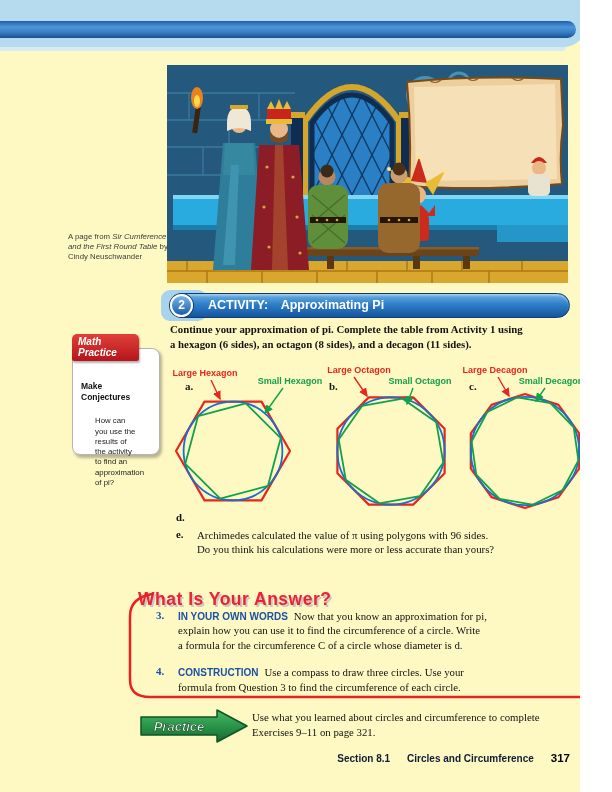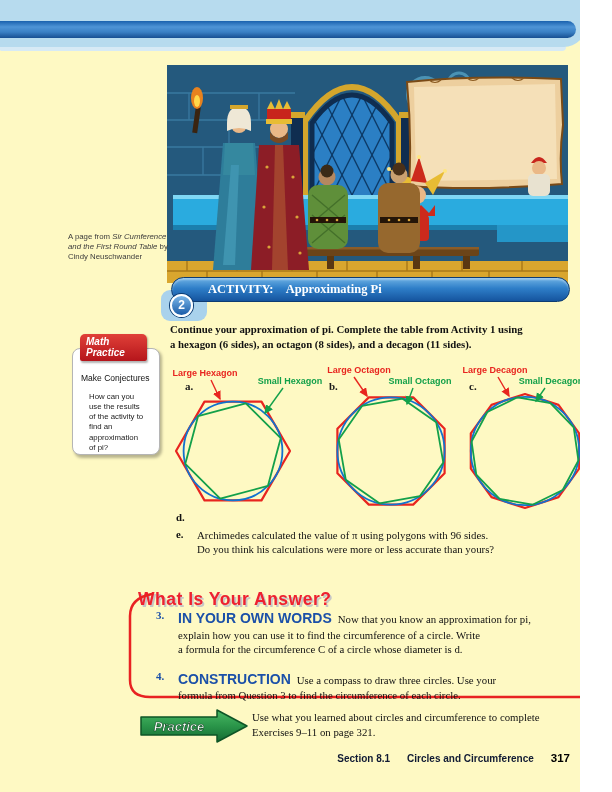--- a/index.html
+++ b/index.html
@@ -22,44 +22,44 @@
   .parchment-text p{margin:0 0 4px 0;}
   .parchment-text p+p{text-indent:4px;}
 
   .caption{position:absolute;left:68px;top:232px;width:112px;font-size:7.8px;line-height:1.3;
            color:#3c3c3c;}
   .caption i{font-style:italic;}
 
   
   .activity-tab{position:absolute;left:161px;top:290px;width:46px;height:31px;background:#a9d2ec;
                 border-radius:9px;}
-  .activity-bar{position:absolute;left:171px;top:277px;width:399px;height:25px;border-radius:13px;
+  .activity-bar{position:absolute;left:171px;top:293px;width:399px;height:25px;border-radius:13px;
                 background:linear-gradient(180deg,#6cb0e4 0%,#2e7ec8 45%,#15549e 100%);
                 border:1px solid #0d3c72;box-shadow:inset 0 2px 2px rgba(255,255,255,.35);
-                box-sizing:border-box;font-family:Liberation Serif, serif;}
+                box-sizing:border-box;}
   .activity-text{padding-left:36px;line-height:23px;color:#fff;font-weight:bold;font-size:12.5px;}
   .activity-text .t2{margin-left:9px;}
   .activity-circle{position:absolute;left:170px;top:294px;width:23px;height:23px;border-radius:50%;
                    background:linear-gradient(180deg,#7ab6e8,#1a5ca8);border:2px solid #fff;
                    box-shadow:0 0 0 1px #0d3c72;box-sizing:border-box;color:#fff;font-weight:bold;
                    font-size:12px;text-align:center;line-height:19px;}
 
   .intro{position:absolute;left:170px;top:322px;width:408px;font-family:"Liberation Serif",serif;
          font-weight:bold;font-size:10.8px;line-height:1.38;color:#111;white-space:pre-line;}
 
   
   .mp-box{position:absolute;left:72px;top:348px;width:88px;height:107px;background:#fff;
           border:1px solid #b5b5b5;border-radius:8px;box-shadow:2px 2.5px 3px rgba(0,0,0,.28);
           box-sizing:border-box;padding:20px 6px 6px 8px;}
-  .mp-header{position:absolute;left:80px;top:334px;width:56px;padding:2px 5px 3px 6px;
+  .mp-header{position:absolute;left:72px;top:334px;width:56px;padding:2px 5px 3px 6px;
              background:linear-gradient(180deg,#e04038,#b5151b);border-radius:5px 5px 2px 2px;
              color:#fff;font-weight:bold;font-style:italic;font-size:10px;line-height:1.1;
              box-shadow:1px 1.5px 2px rgba(0,0,0,.3);}
-  .mp-sub{font-weight:normal;font-size:8.5px;line-height:1.25;color:#111;margin:4px 0 3px 0;}
-  .mp-body{font-size:7.8px;line-height:1.32;color:#222;margin:8px;}
+  .mp-sub{font-weight:bold;font-size:8.5px;line-height:1.25;color:#111;margin:12px 0 3px 0;}
+  .mp-body{font-size:7.8px;line-height:1.32;color:#222;margin:14px;}
 
   
   .diagrams{position:absolute;left:163px;top:363px;width:425px;height:150px;}
   .diag-label{font-family:"Liberation Sans",sans-serif;font-weight:bold;font-size:9px;}
   .diag-letter{font-family:"Liberation Serif",serif;font-weight:bold;font-size:11px;fill:#1a1a1a;}
 
   
   .qlist{position:absolute;left:176px;top:511px;width:406px;}
   .q-item{display:flex;margin-bottom:5px;}
   .q-letter{width:21px;flex:none;font-family:"Liberation Serif",serif;font-weight:bold;
@@ -69,21 +69,21 @@
 
   
   .answer-head{position:absolute;left:138px;top:589px;font-weight:bold;font-size:17.5px;
                letter-spacing:.5px;color:#ee2130;text-shadow:1.8px 1.8px 0 #c6c6c6;}
   .bracket{position:absolute;left:122px;top:588px;}
   .numq{position:absolute;left:156px;top:609px;width:424px;}
   .numq-item{display:flex;margin-bottom:13px;}
   .numq-num{width:22px;flex:none;font-family:"Liberation Serif",serif;font-weight:bold;
             font-size:11px;color:#1b50a8;}
   .numq-p{margin:0;font-family:"Liberation Serif",serif;font-size:10.8px;line-height:1.34;color:#111;}
-  .numq-kw{font-family:"Liberation Sans",sans-serif;font-weight:bold;font-size:14px;
+  .numq-kw{font-family:"Liberation Sans",sans-serif;font-weight:bold;font-size:10px;
            color:#1b50a8;margin-right:6px;}
   .numq-text{white-space:pre-line;}
 
   
   .practice-arrow{position:absolute;left:138px;top:708px;}
   .practice-text{position:absolute;left:252px;top:710px;width:332px;
                  font-family:"Liberation Serif",serif;font-size:10.8px;line-height:1.35;
                  color:#111;white-space:pre-line;}
 
   

